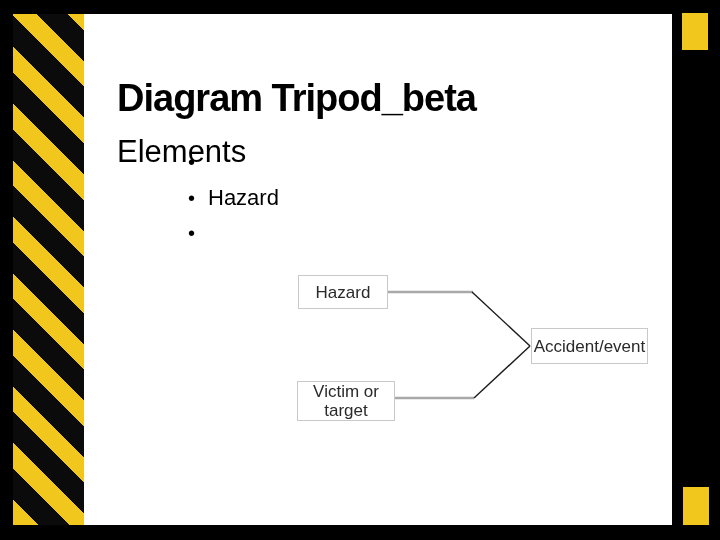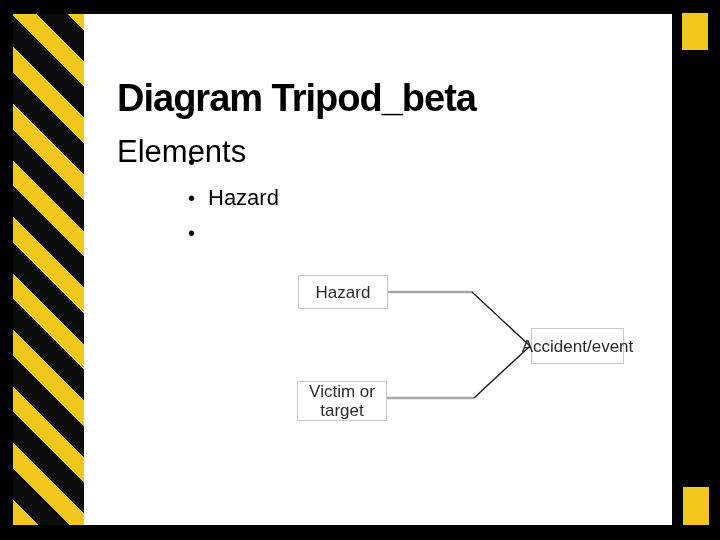--- a/index.html
+++ b/index.html
@@ -52,22 +52,22 @@
   
   .connectors { position: absolute; left: 0; top: 0; width: 588px; height: 511px; }
   .dbox {
     position: absolute; background: #FFFFFF;
     border: 1px solid #C9C9C9;
     display: flex; align-items: center; justify-content: center;
     text-align: center; font-size: 17px; line-height: 19px; color: #2A2A2A;
     box-sizing: border-box;
   }
   .dbox-hazard  { left: 214px; top: 261px; width: 90px; height: 34px; }
-  .dbox-victim  { left: 213px; top: 367px; width: 90px; height: 40px; }
-  .dbox-accident{ left: 447px; top: 314px; width: 93px; height: 36px; }
+  .dbox-victim  { left: 213px; top: 367px; width: 98px; height: 40px; }
+  .dbox-accident{ left: 447px; top: 314px; width: 117px; height: 36px; }
 </style>
 </head>
 <body>
 
 <div class="canvas">
 
   <div class="stripe-band"></div>
 
   <div class="accent accent-top"></div>
   <div class="accent accent-bottom"></div>

